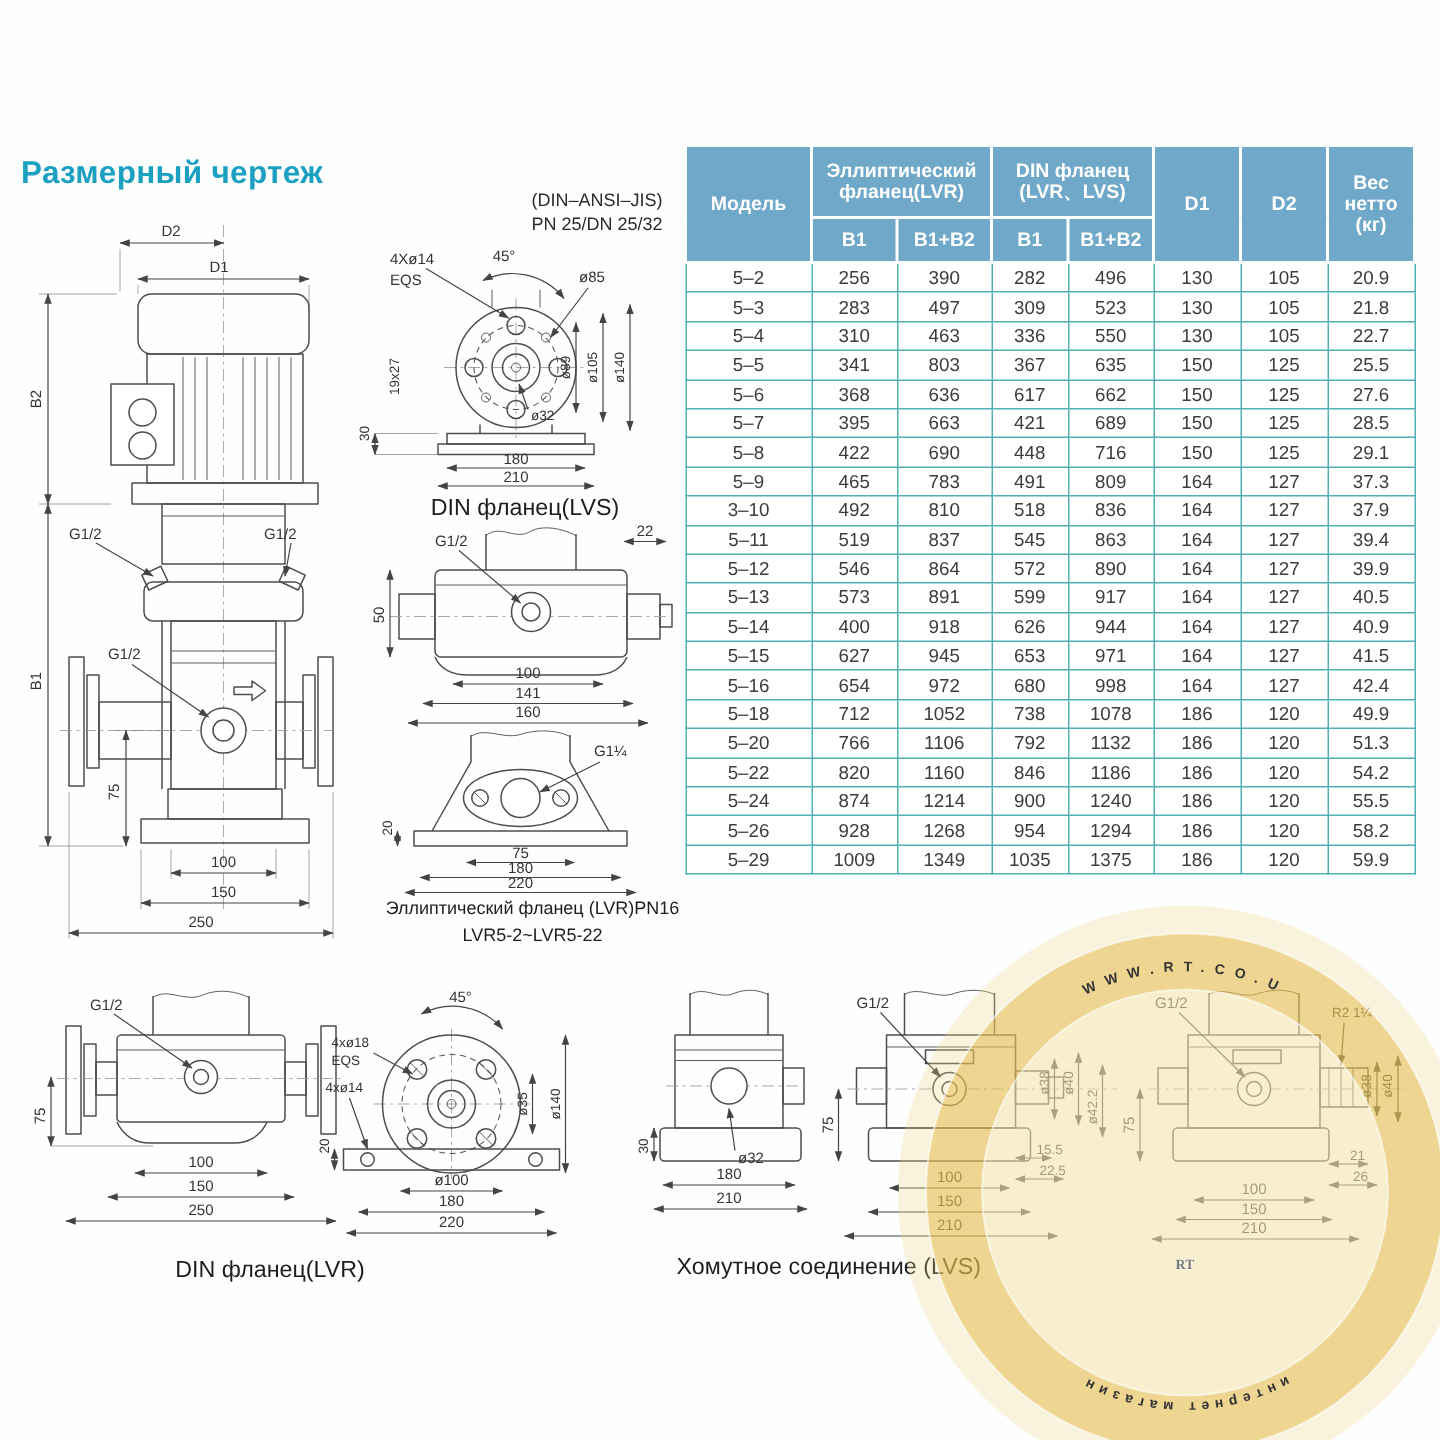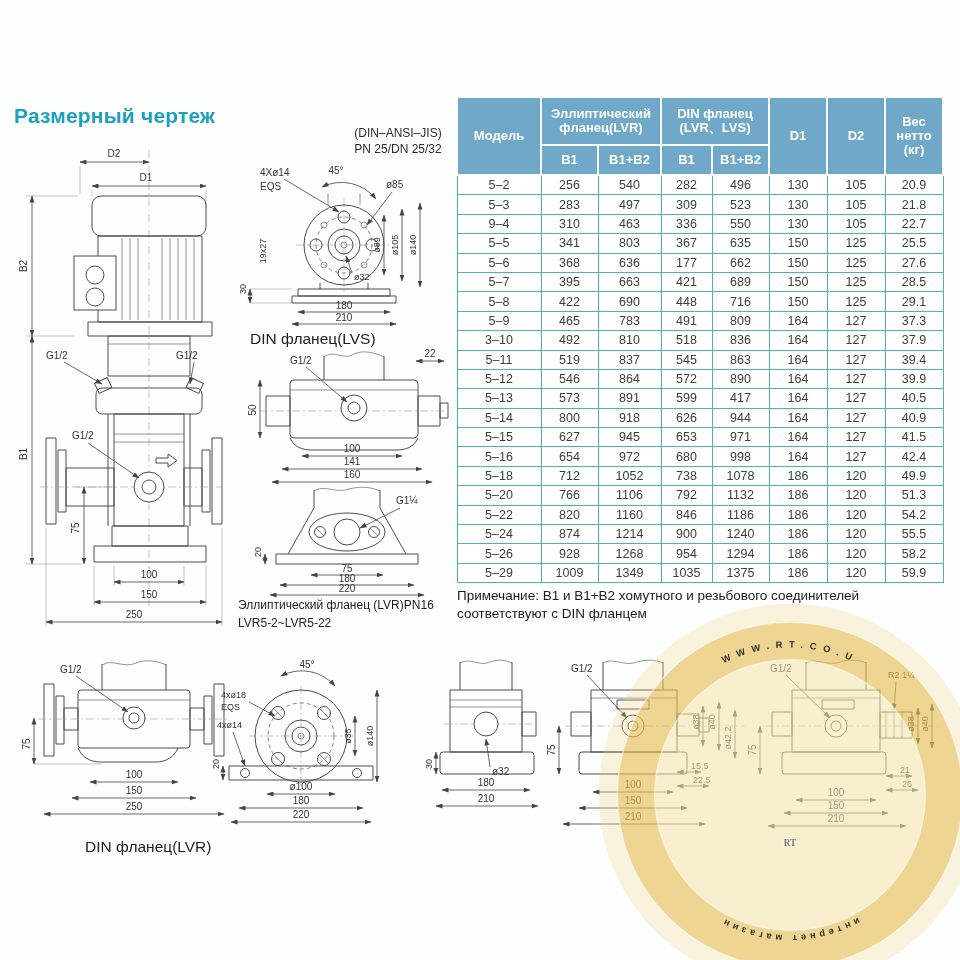--- a/index.html
+++ b/index.html
@@ -1,21 +1,21 @@
 <!DOCTYPE html>
 <html><head>
 <meta charset="utf-8">
 <style>
   html,body{margin:0;padding:0;background:#e9e9e9;}
   #page{position:relative;width:960px;height:960px;background:#fdfefe;overflow:hidden;
         font-family:"Liberation Sans",sans-serif;}
   .abs{position:absolute;}
   #title{left:14px;top:104px;font-size:21px;font-weight:bold;color:#1ba0c2;letter-spacing:.2px;}
   #standards{left:330px;top:125px;width:136px;text-align:center;font-size:12px;color:#2b2b2b;line-height:1.35;}
-  .caption{font-size:15.5px;color:#1e1e1e;text-align:left;}
+  .caption{font-size:15.5px;color:#1e1e1e;text-align:center;}
   .caption.small{font-size:12px;}
   
   #tblwrap{left:456px;top:96px;}
   table{border-collapse:collapse;table-layout:fixed;width:486px;border:1px solid #4fb0b6;}
   thead th{background:#6fa8c8;color:#fff;border:2px solid #fbfdfe;font-size:13px;font-weight:bold;
            line-height:1.08;padding:1px 0;}
   thead tr.r1 th{height:44px;}
   thead tr.r2 th{height:26px;}
   tbody td{border:1px solid #4fb0b6;height:18.4px;font-size:12.5px;color:#3d3d3d;text-align:center;
            padding:0;background:#fff;}
@@ -273,39 +273,39 @@
           <th>B1</th>
           <th>B1+B2</th>
           <th>B1</th>
           <th>B1+B2</th>
         </tr>
       </thead>
       <tbody>
           <tr>
             <td>5–2</td>
             <td>256</td>
-            <td>540</td>
+            <td>390</td>
             <td>282</td>
             <td>496</td>
             <td>130</td>
             <td>105</td>
             <td>20.9</td>
           </tr>
           <tr>
             <td>5–3</td>
             <td>283</td>
             <td>497</td>
             <td>309</td>
             <td>523</td>
             <td>130</td>
             <td>105</td>
             <td>21.8</td>
           </tr>
           <tr>
-            <td>9–4</td>
+            <td>5–4</td>
             <td>310</td>
             <td>463</td>
             <td>336</td>
             <td>550</td>
             <td>130</td>
             <td>105</td>
             <td>22.7</td>
           </tr>
           <tr>
             <td>5–5</td>
@@ -314,21 +314,21 @@
             <td>367</td>
             <td>635</td>
             <td>150</td>
             <td>125</td>
             <td>25.5</td>
           </tr>
           <tr>
             <td>5–6</td>
             <td>368</td>
             <td>636</td>
-            <td>177</td>
+            <td>617</td>
             <td>662</td>
             <td>150</td>
             <td>125</td>
             <td>27.6</td>
           </tr>
           <tr>
             <td>5–7</td>
             <td>395</td>
             <td>663</td>
             <td>421</td>
@@ -385,28 +385,28 @@
             <td>890</td>
             <td>164</td>
             <td>127</td>
             <td>39.9</td>
           </tr>
           <tr>
             <td>5–13</td>
             <td>573</td>
             <td>891</td>
             <td>599</td>
-            <td>417</td>
+            <td>917</td>
             <td>164</td>
             <td>127</td>
             <td>40.5</td>
           </tr>
           <tr>
             <td>5–14</td>
-            <td>800</td>
+            <td>400</td>
             <td>918</td>
             <td>626</td>
             <td>944</td>
             <td>164</td>
             <td>127</td>
             <td>40.9</td>
           </tr>
           <tr>
             <td>5–15</td>
             <td>627</td>
@@ -484,24 +484,20 @@
             <td>1035</td>
             <td>1375</td>
             <td>186</td>
             <td>120</td>
             <td>59.9</td>
           </tr>
         </tbody>
     </table>
   </div>
 
-  <div id="note" class="abs">
-    <div>Примечание: B1 и B1+B2 хомутного и резьбового соединителей</div>
-    <div>соответствуют с DIN фланцем</div>
-  </div>
 
   <svg style="left:22px;top:660px" width="218" height="172" viewBox="0 0 218 172">
     <line class="ol" x1="80" y1="4" x2="80" y2="30"></line>
     <line class="ol" x1="144" y1="4" x2="144" y2="30"></line>
     <path class="ol thin" d="M80,5 C90,-2 102,9 114,3 C124,-1 136,1 144,5"></path>
     <rect class="ol" x="56" y="30" width="112" height="58" rx="3"></rect>
     <line class="ol thin" x1="56" y1="40" x2="168" y2="40"></line>
     <rect class="ol" x="22" y="24" width="10" height="72"></rect>
     <rect class="ol" x="34" y="36" width="8" height="48"></rect>
     <rect class="ol" x="42" y="48" width="14" height="22"></rect>
@@ -617,20 +613,21 @@
     <text class="as s" x="146" y="109">15.5</text>
     <line class="dim" x1="132" y1="126" x2="164" y2="126" marker-start="url(#as)" marker-end="url(#ae)"></line>
     <text class="as s" x="148" y="123">22.5</text>
     <line class="dim" x1="48" y1="132" x2="128" y2="132" marker-start="url(#as)" marker-end="url(#ae)"></line>
     <text x="88" y="128">100</text>
     <line class="dim" x1="34" y1="148" x2="142" y2="148" marker-start="url(#as)" marker-end="url(#ae)"></line>
     <text x="88" y="144">150</text>
     <line class="dim" x1="18" y1="164" x2="160" y2="164" marker-start="url(#as)" marker-end="url(#ae)"></line>
     <text x="88" y="160">210</text>
   </svg>
+  <div class="abs caption" style="left:425px;top:836px;width:255px">Хомутное соединение (LVS)</div>
 
   <svg style="left:740px;top:660px" width="202" height="172" viewBox="0 0 202 172">
     <line class="ol" x1="66" y1="2" x2="66" y2="30"></line>
     <line class="ol" x1="126" y1="2" x2="126" y2="30"></line>
     <path class="ol thin" d="M66,3 C76,-3 88,7 100,2 C110,-1 120,0 126,3"></path>
     <rect class="ol" x="52" y="30" width="88" height="62"></rect>
     <line class="ol thin" x1="52" y1="38" x2="140" y2="38"></line>
     <rect class="ol" x="82" y="40" width="32" height="9"></rect>
     <rect class="ol" x="32" y="52" width="20" height="24"></rect>
     <rect class="ol" x="140" y="52" width="32" height="26"></rect>

